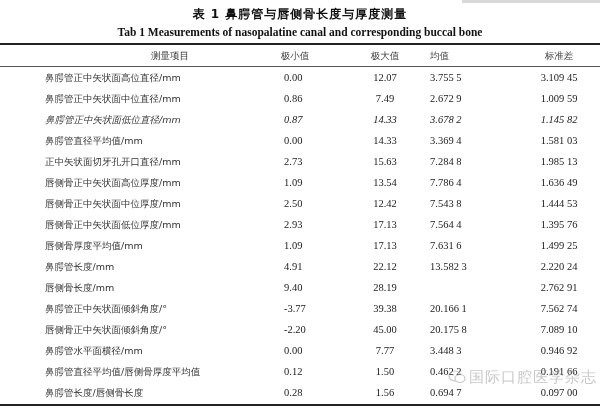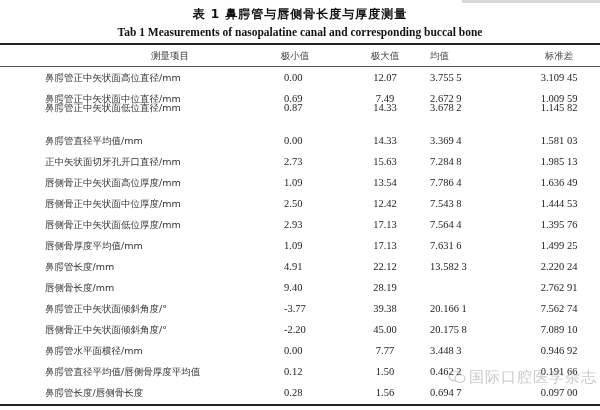--- a/index.html
+++ b/index.html
@@ -73,26 +73,26 @@
   <div id="table-body">
       <div class="row" style="top: 68px;">
         <span class="cell c-item">鼻腭管正中矢状面高位直径/mm</span>
         <span class="cell c-min num">0.00</span>
         <span class="cell c-max num">12.07</span>
         <span class="cell c-mean num">3.755 5</span>
         <span class="cell c-sd num">3.109 45</span>
       </div>
       <div class="row" style="top: 89px;">
         <span class="cell c-item">鼻腭管正中矢状面中位直径/mm</span>
-        <span class="cell c-min num">0.69</span>
+        <span class="cell c-min num">0.86</span>
         <span class="cell c-max num">7.49</span>
         <span class="cell c-mean num">2.672 9</span>
         <span class="cell c-sd num">1.009 59</span>
       </div>
-      <div class="row" style="top: 98px;">
+      <div class="row" style="top: 110px; font-style: italic;">
         <span class="cell c-item">鼻腭管正中矢状面低位直径/mm</span>
         <span class="cell c-min num">0.87</span>
         <span class="cell c-max num">14.33</span>
         <span class="cell c-mean num">3.678 2</span>
         <span class="cell c-sd num">1.145 82</span>
       </div>
       <div class="row" style="top: 131px;">
         <span class="cell c-item">鼻腭管直径平均值/mm</span>
         <span class="cell c-min num">0.00</span>
         <span class="cell c-max num">14.33</span>

